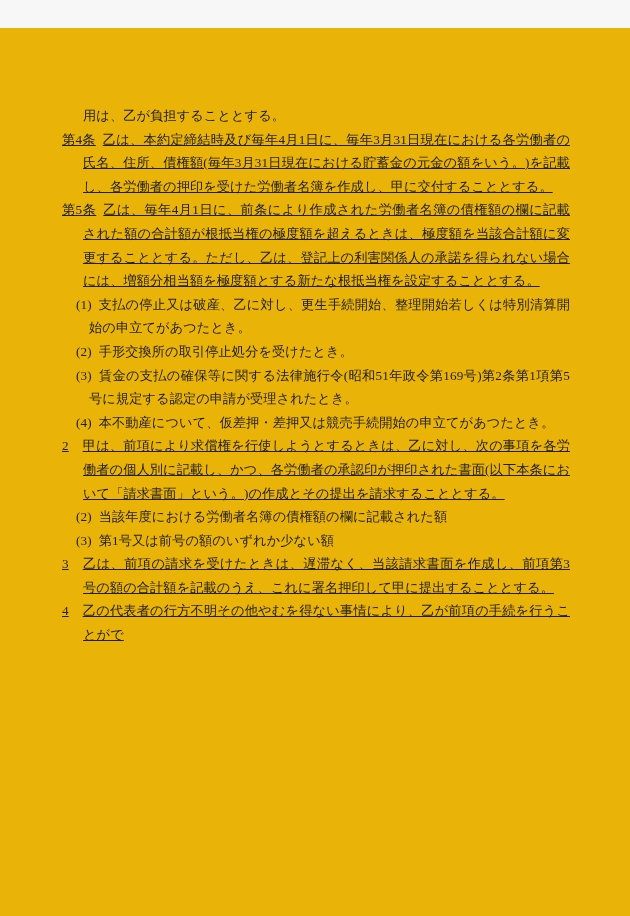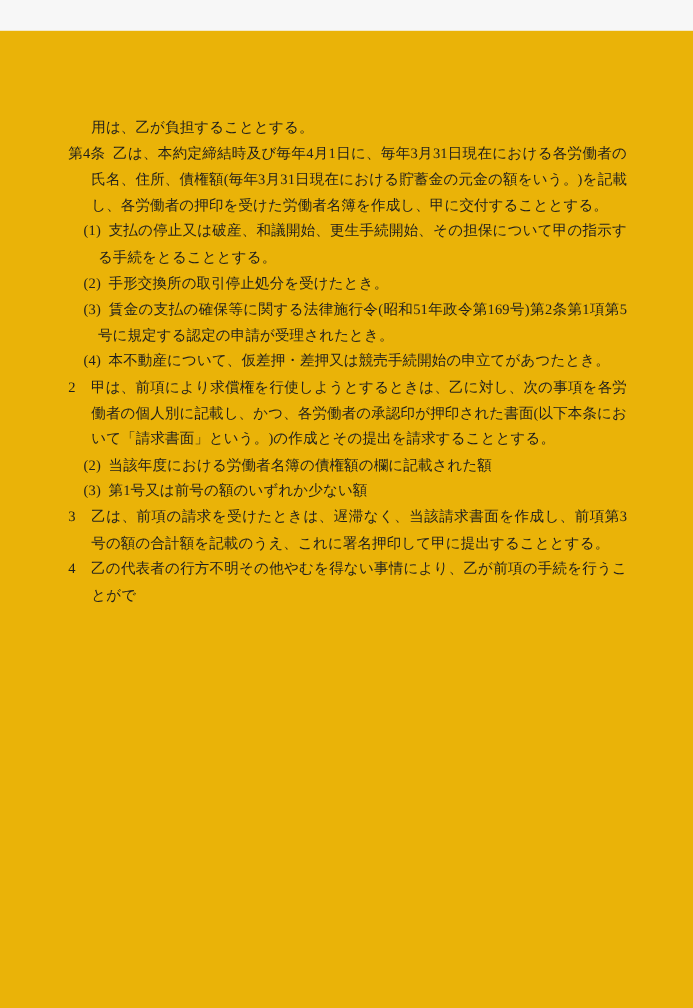--- a/index.html
+++ b/index.html
@@ -39,38 +39,40 @@
   }
   
   .continuation {
     padding-left: 21px;
   }
   
   .article,
   .numbered {
     padding-left: 21px;
     text-indent: -21px;
+    text-decoration: underline;
   }
   
   .item {
     padding-left: 27px;
     text-indent: -13px;
   }
   .article .label { margin-right: 7px; }
   .numbered .label { margin-right: 14px; }
   .item .label { margin-right: 7px; }
 </style>
 </head>
 <body>
 
 <div class="page">
   <section class="text-block" id="blocks">
       <p class="para continuation"><span class="body">用は、乙が負担することとする。</span></p>
       <p class="para article"><span class="label">第4条</span><span class="body">乙は、本約定締結時及び毎年4月1日に、毎年3月31日現在における各労働者の氏名、住所、債権額(毎年3月31日現在における貯蓄金の元金の額をいう。)を記載し、各労働者の押印を受けた労働者名簿を作成し、甲に交付することとする。</span></p>
-      <p class="para item"><span class="label">(1)</span><span class="body">支払の停止又は破産、和議開始、更生手続開始、その担保について甲の指示する手続をとることとする。</span></p>
+      <p class="para article"><span class="label">第5条</span><span class="body">乙は、毎年4月1日に、前条により作成された労働者名簿の債権額の欄に記載された額の合計額が根抵当権の極度額を超えるときは、極度額を当該合計額に変更することとする。ただし、乙は、登記上の利害関係人の承諾を得られない場合には、増額分相当額を極度額とする新たな根抵当権を設定することとする。</span></p>
+      <p class="para item"><span class="label">(1)</span><span class="body">支払の停止又は破産、乙に対し、更生手続開始、整理開始若しくは特別清算開始の申立てがあつたとき。</span></p>
       <p class="para item"><span class="label">(2)</span><span class="body">手形交換所の取引停止処分を受けたとき。</span></p>
       <p class="para item"><span class="label">(3)</span><span class="body">賃金の支払の確保等に関する法律施行令(昭和51年政令第169号)第2条第1項第5号に規定する認定の申請が受理されたとき。</span></p>
       <p class="para item"><span class="label">(4)</span><span class="body">本不動産について、仮差押・差押又は競売手続開始の申立てがあつたとき。</span></p>
       <p class="para numbered"><span class="label">2</span><span class="body">甲は、前項により求償権を行使しようとするときは、乙に対し、次の事項を各労働者の個人別に記載し、かつ、各労働者の承認印が押印された書面(以下本条において「請求書面」という。)の作成とその提出を請求することとする。</span></p>
       <p class="para item"><span class="label">(2)</span><span class="body">当該年度における労働者名簿の債権額の欄に記載された額</span></p>
       <p class="para item"><span class="label">(3)</span><span class="body">第1号又は前号の額のいずれか少ない額</span></p>
       <p class="para numbered"><span class="label">3</span><span class="body">乙は、前項の請求を受けたときは、遅滞なく、当該請求書面を作成し、前項第3号の額の合計額を記載のうえ、これに署名押印して甲に提出することとする。</span></p>
       <p class="para numbered"><span class="label">4</span><span class="body">乙の代表者の行方不明その他やむを得ない事情により、乙が前項の手続を行うことがで</span></p>
     </section>
 </div>

